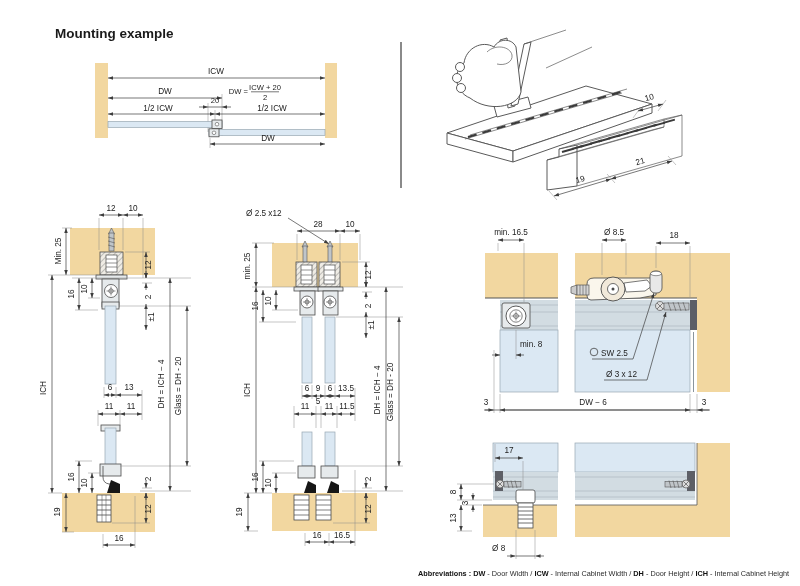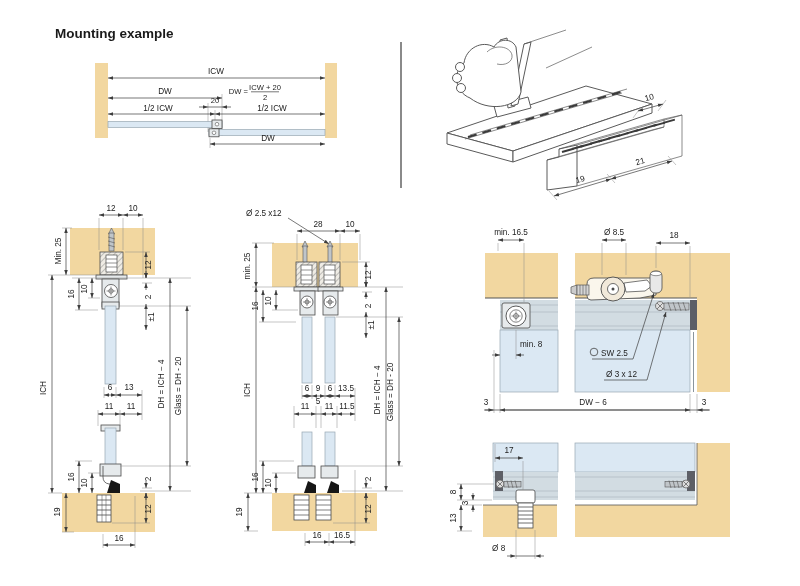--- a/index.html
+++ b/index.html
@@ -575,14 +575,17 @@
 
       <line class="ext" x1="516" y1="530" x2="516" y2="559"></line>
       <line class="ext" x1="535" y1="530" x2="535" y2="559"></line>
       <line class="dim" x1="516" y1="556" x2="535" y2="556"></line>
       <line class="dim" x1="507" y1="556" x2="515.5" y2="556" marker-end="url(#ar)"></line>
       <line class="dim" x1="544" y1="556" x2="535.5" y2="556" marker-end="url(#ar)"></line>
       <text x="492" y="551">Ø 8</text>
     </g>
   </svg>
 
+  <div class="abbr">
+    <b>Abbreviations :</b><span> </span><b>DW</b><span> - Door Width / </span><b>ICW</b><span> - Internal Cabinet Width / </span><b>DH</b><span> - Door Height / </span><b>ICH</b><span> - Internal Cabinet Height</span>
+  </div>
 
 </div>
 
 </body></html>

